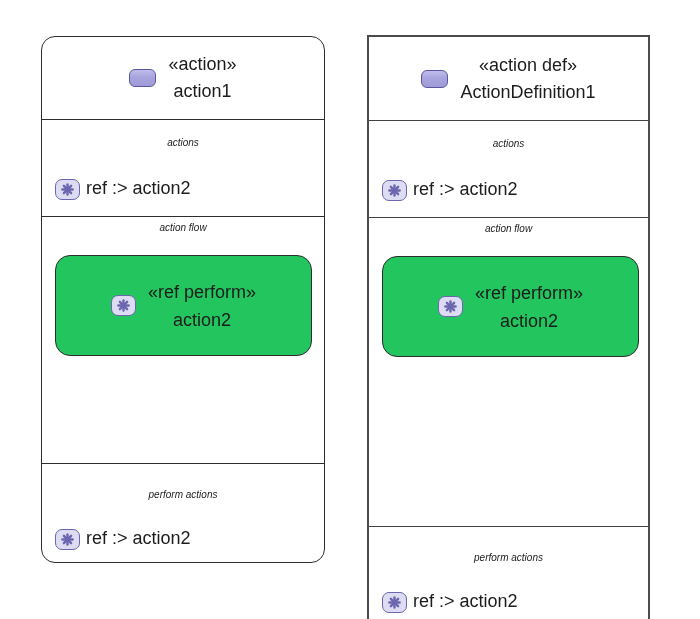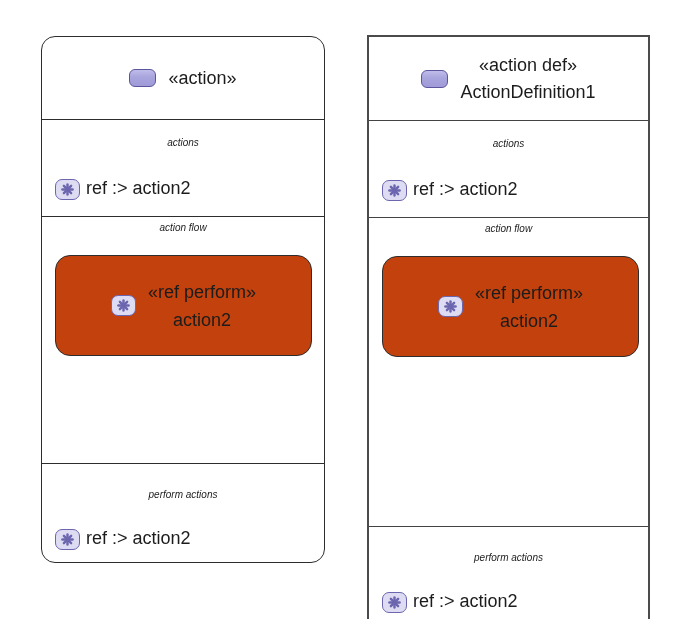--- a/index.html
+++ b/index.html
@@ -45,39 +45,40 @@
   .actions .item{margin-top:22px;}
   .ast-icon{
     width:25px;height:21px;border-radius:7px;box-sizing:border-box;flex:0 0 auto;
     background:#dedcf2;border:1.5px solid #6b66ae;
     display:flex;align-items:center;justify-content:center;
   }
   .flow{flex:1 1 auto;}
   .flow .comp-label{}
   .flow-node{
     box-sizing:border-box;width:257px;height:101px;margin:16px 0 0 13px;
-    border:1.5px solid #2d2d2d;border-radius:15px;background:#c2410c;
+    border:1.5px solid #2d2d2d;border-radius:15px;background:#22c55e;
     display:flex;align-items:center;justify-content:center;gap:12px;
   }
   .flow-text{text-align:center;font-size:18px;line-height:28px;}
   .perform{height:99px;}
   .perform .comp-label{margin-top:20px;}
   .perform .item{margin-top:20px;}
   svg{display:block;}
 </style>
 </head>
 <body>
 
 <div class="canvas">
 
   <section class="node usage">
     <div class="comp header">
       <span class="hdr-icon"></span>
       <div class="hdr-text">
         <div>«action»</div>
+        <div>action1</div>
       </div>
     </div>
 
     <div class="comp actions">
       <div class="comp-label">actions</div>
       <div class="item">
         <span class="ast-icon">
           <svg width="13" height="13" viewBox="0 0 14 14">
               <g stroke="#6b66ae" stroke-width="2.6" stroke-linecap="round">
                 <line x1="7" y1="1.5" x2="7" y2="12.5"></line>

